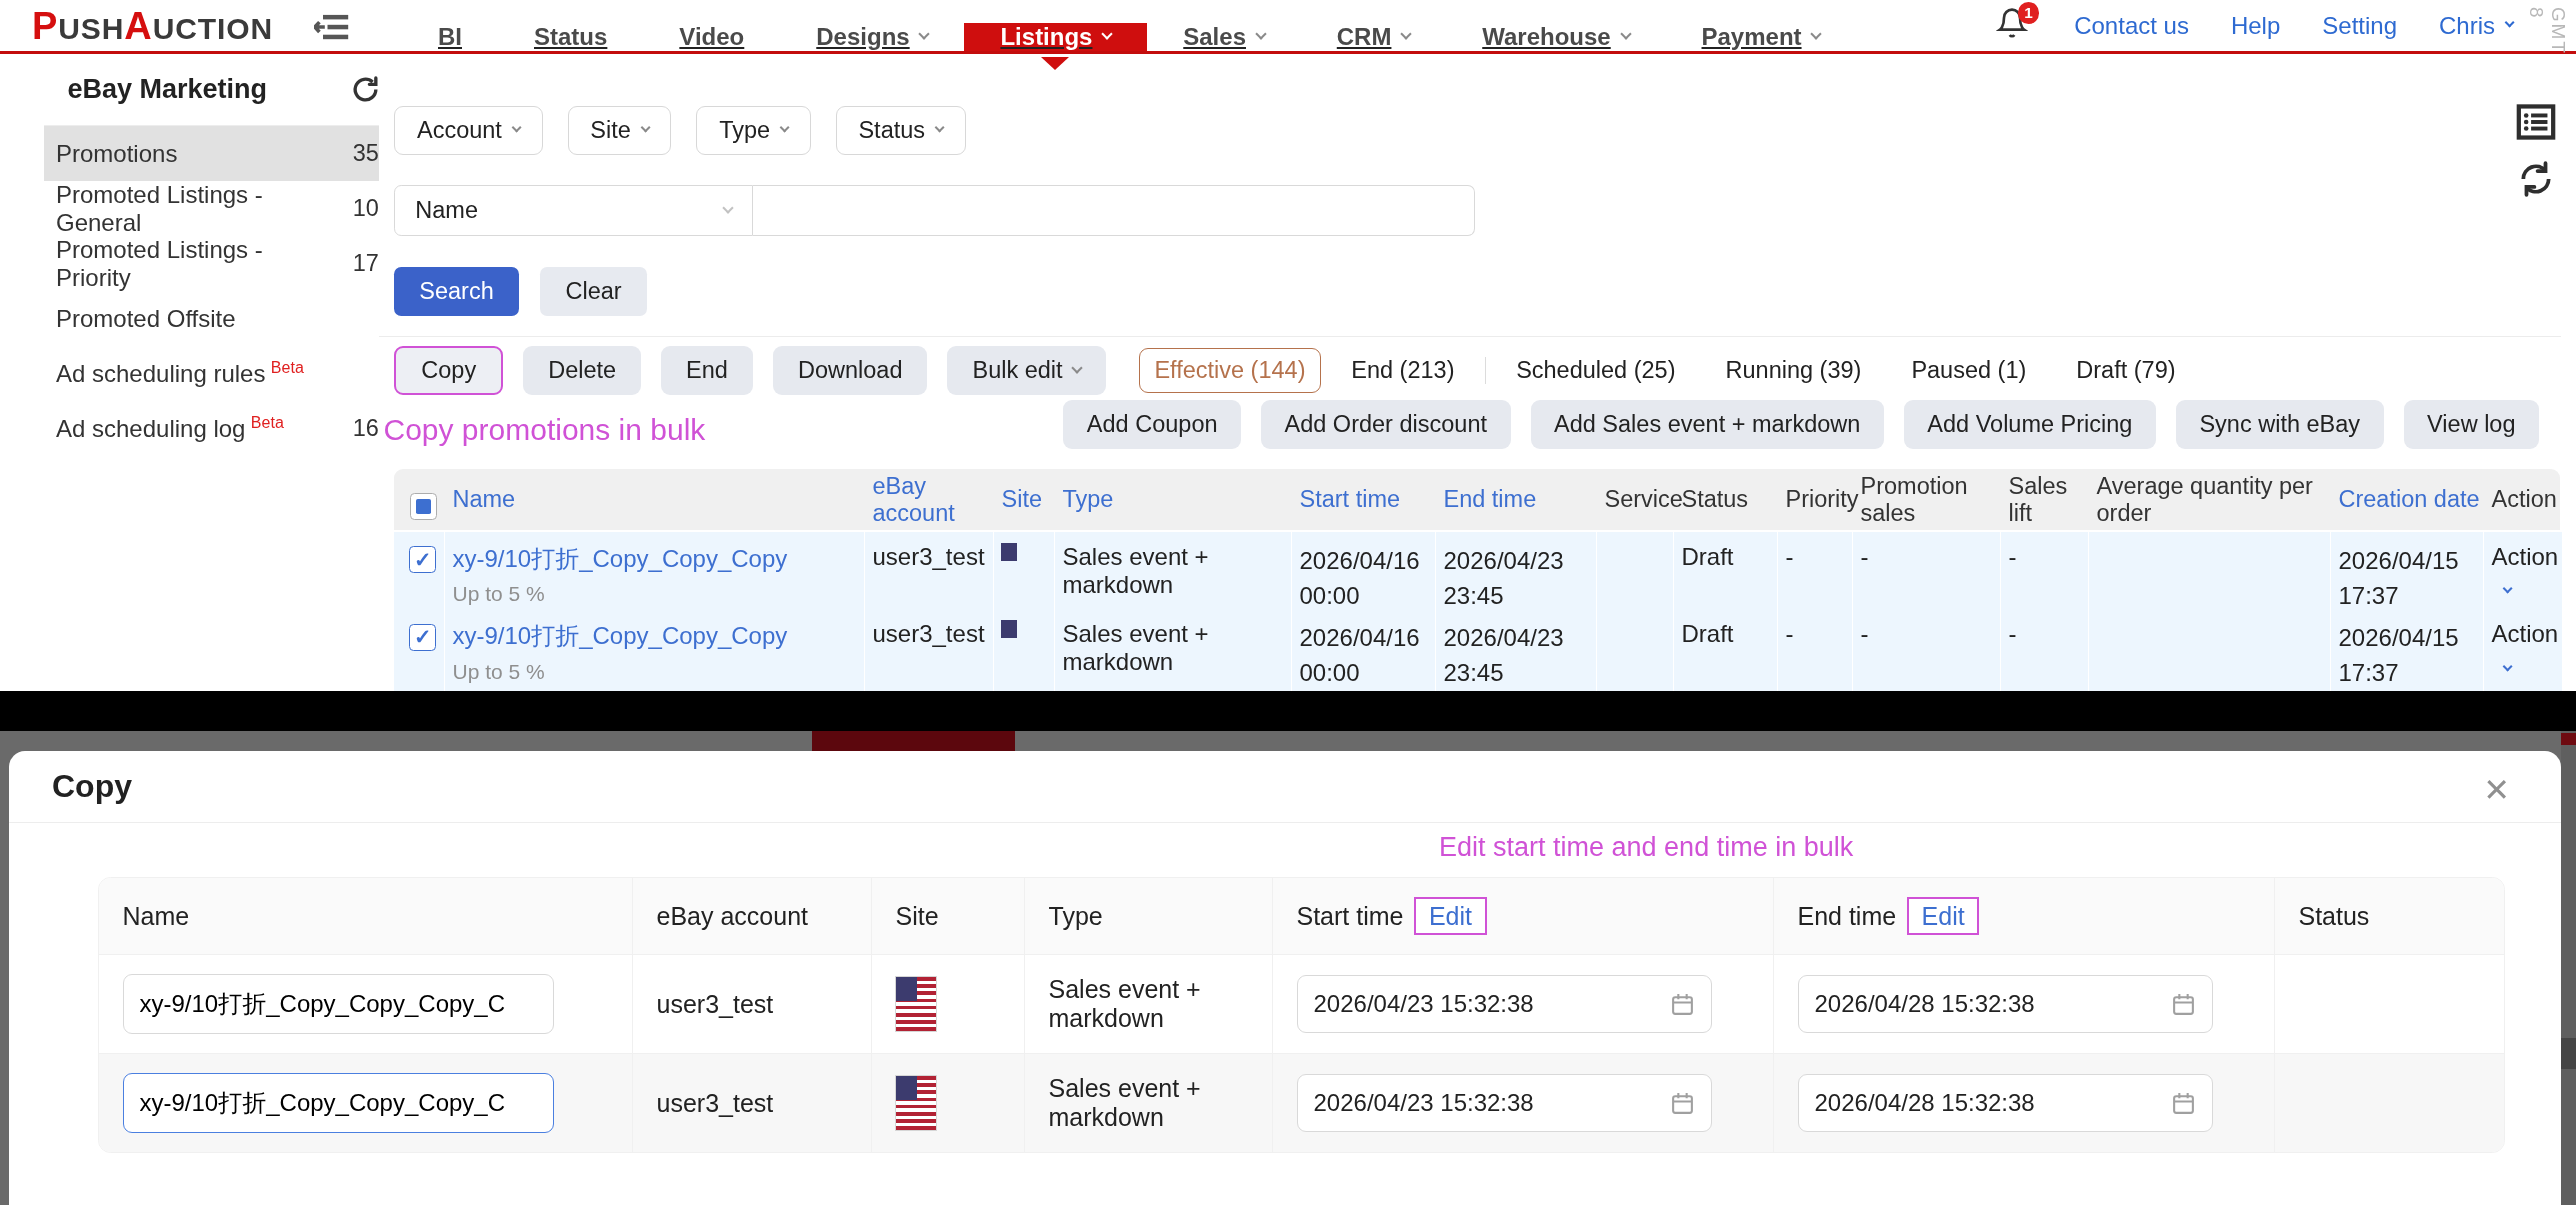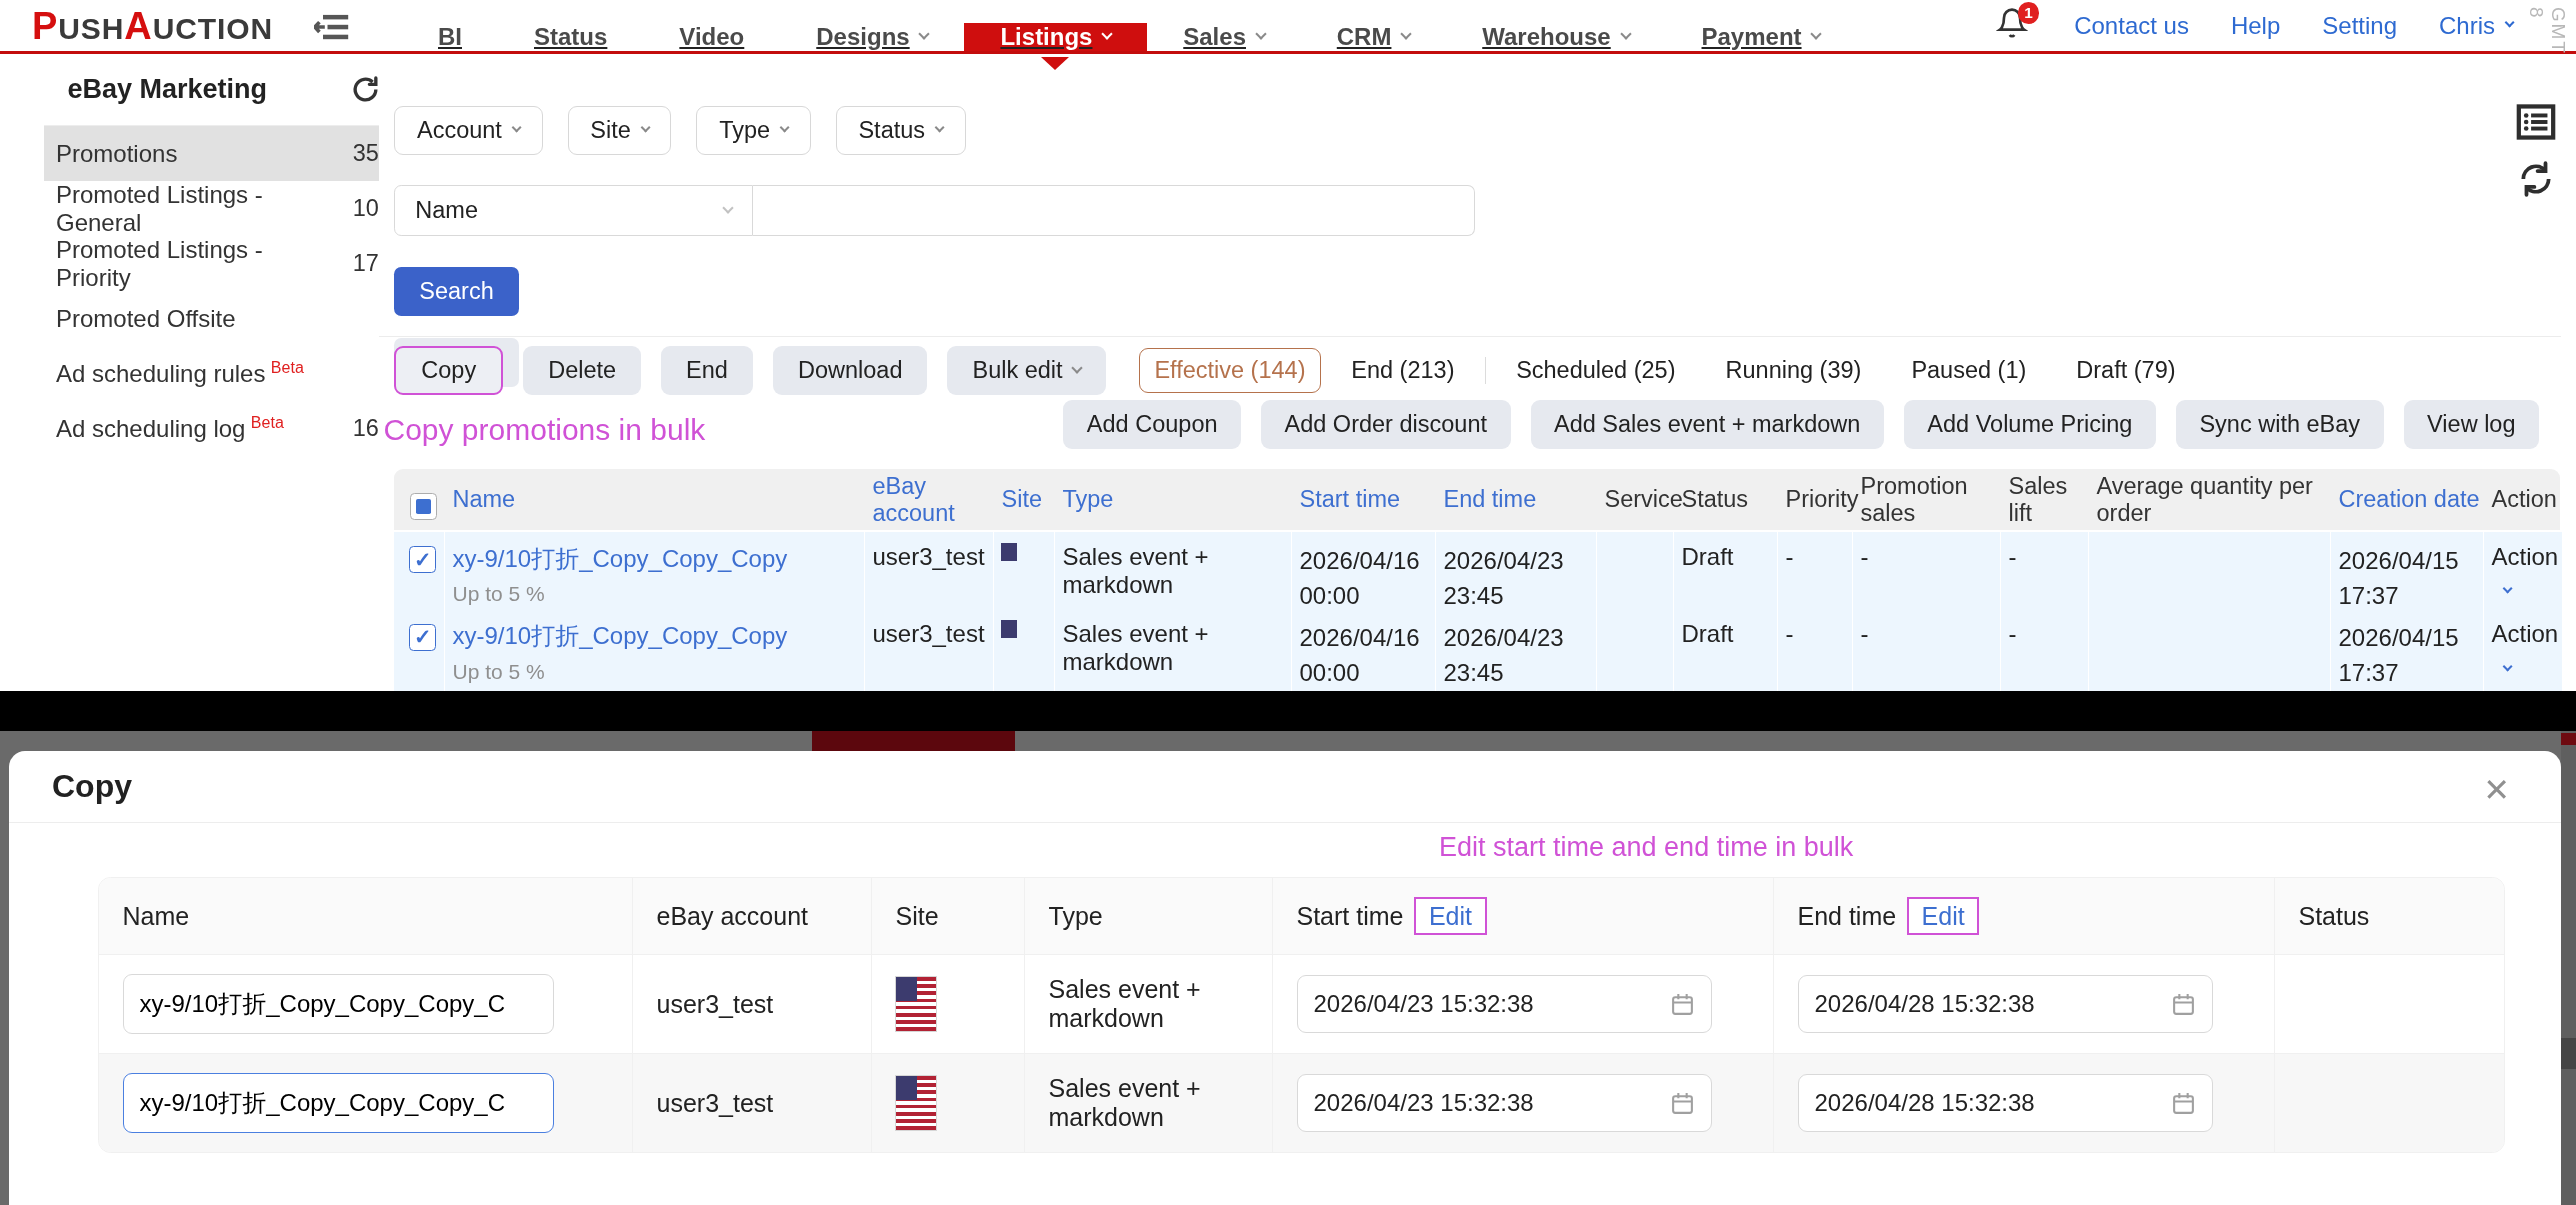--- a/index.html
+++ b/index.html
@@ -44,21 +44,21 @@
   .main { position:absolute; left:379px; top:54px; width:2197px; height:527px; background:#fff; }
   .filters { position:absolute; left:15.3px; top:52px; display:flex; gap:25px; }
   .drop-btn { height:49px; display:inline-flex; align-items:center; padding:0 21.7px; border:0.9px solid #d8d8d8; border-radius:9px;
     font-size:23.5px; color:#222; background:#fff; cursor:pointer; }
   .drop-btn .cv { width:7.2px; height:7.2px; border-width:2.3px; }
   .namerow { position:absolute; left:15.3px; top:131px; display:flex; }
   .name-select { width:359px; height:51px; border:0.9px solid #d9d9d9; border-radius:7.2px 0 0 7.2px; display:flex; align-items:center;
     justify-content:space-between; padding:0 20px; font-size:23.5px; color:#222; background:#fff; cursor:pointer; }
   .name-select .cv { border-color:#c2c2c2; }
   .name-input { width:722px; height:51px; border:0.9px solid #d9d9d9; border-left:none; border-radius:0 7.2px 7.2px 0; font-size:23.5px; padding:0 18px; outline:none; }
-  .btnrow { position:absolute; left:15.3px; top:213px; display:flex; gap:21.7px;flex-direction:column; }
+  .btnrow { position:absolute; left:15.3px; top:213px; display:flex; gap:21.7px; }
   .btn-primary { height:49px; padding:0 25px; background:#3b62c9; color:#fff; font-size:23.5px; border:none; border-radius:7.2px; cursor:pointer; }
   .btn-gray { height:49px; padding:0 25px; background:#e7eaf0; color:#222; font-size:23.5px; border:none; border-radius:7.2px; cursor:pointer; }
   .hdiv { position:absolute; left:0; top:282px; width:2182px; border-top:0.9px solid #ececec; }
   .actionrow { position:absolute; left:15.3px; top:292px; display:flex; align-items:center; }
   .act-btn { height:49px; padding:0 25px; background:#e6e9ef; color:#222; font-size:23.5px; border:none; border-radius:9px; cursor:pointer;
     margin-right:20px; display:inline-flex; align-items:center; }
   .act-btn.copy-hl { border:2.7px solid #d052d6; background:#edeff4; }
   .pill { height:45px; display:inline-flex; align-items:center; padding:0 14.4px; border:1.8px solid #b5724c; color:#b5724c;
     border-radius:9px; font-size:23.5px; margin:0 5.4px 0 12.6px; cursor:pointer; background:#fff; }
   .ttab { font-size:23.5px; color:#222; margin:0 25px; cursor:pointer; white-space:nowrap; }

